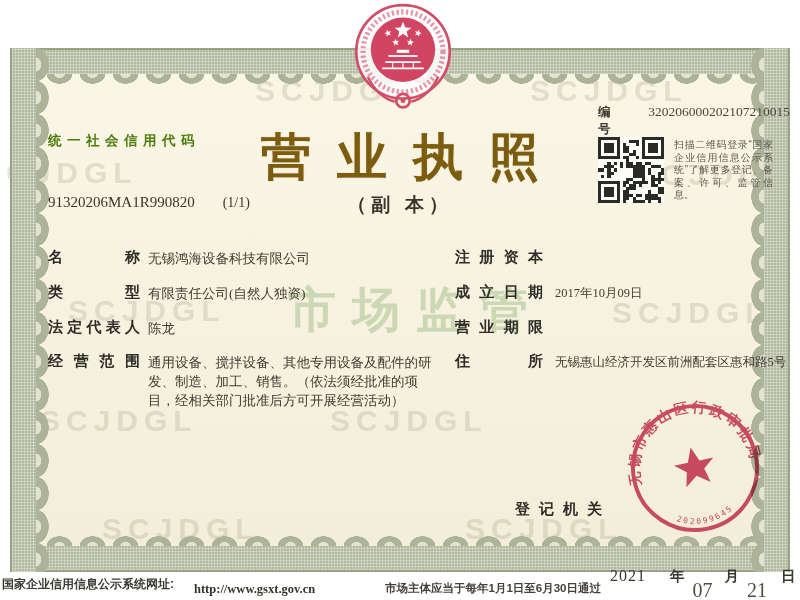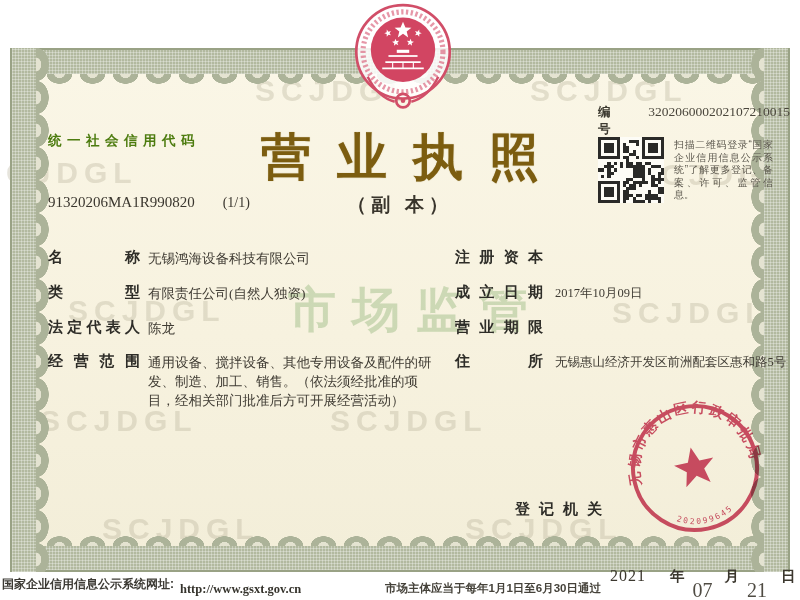--- a/index.html
+++ b/index.html
@@ -92,21 +92,21 @@
   .d-num{position:relative;top:16px;font-size:20px;opacity:.9;margin-top:42px;}
   .ml24{margin-left:24px;}.ml8{margin-left:8px;}.ml12{margin-left:12px;}.ml14{margin-left:14px;}
 
   .seal{position:absolute;left:607px;top:342px;z-index:5;transform:rotate(-12deg);opacity:.88;mix-blend-mode:multiply;}
 
   .emblem{position:absolute;left:351px;top:2px;z-index:6;}
 
   
   .footer{position:absolute;z-index:4;color:#3c3a34;white-space:nowrap;}
   .footer-left{left:2px;top:576px;display:flex;align-items:baseline;font-weight:700;font-size:12px;}
-  .site-url{position:relative;top:5px;margin-left:6px;font-family:"Liberation Serif","DejaVu Serif",serif;font-weight:700;font-size:12.5px;color:#35332c;}
+  .site-url{position:relative;top:5px;margin-left:20px;font-family:"Liberation Serif","DejaVu Serif",serif;font-weight:700;font-size:12.5px;color:#35332c;}
   .footer-mid{left:385px;top:581px;font-size:11.5px;font-weight:700;color:#45423a;}
   .footer-right{left:644px;top:577px;font-size:13px;font-weight:700;color:#33312a;margin-top:37px;}
 </style>
 </head>
 <body>
 
 <div class="page">
 
   <div class="cert">
     <div class="paper"></div>

